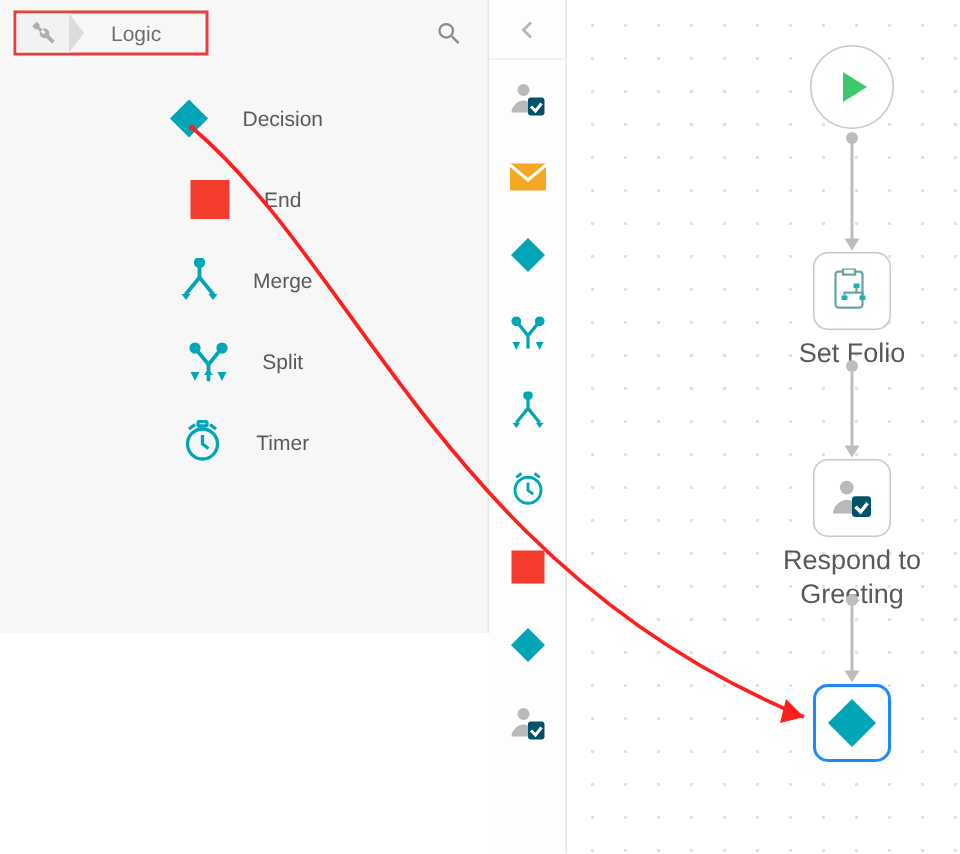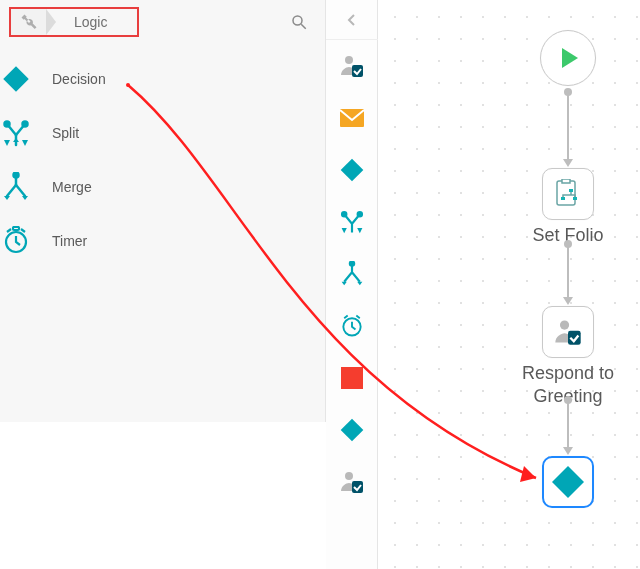--- a/index.html
+++ b/index.html
@@ -66,20 +66,21 @@
     position: absolute;
     left: 0; top: 52px;
     width: 100%;
   }
   .palette-item {
     display: flex;
     align-items: center;
     height: 54px;
     gap: 20px;
     cursor: grab;
+    justify-content: center;
   }
   .palette-item .icon {
     width: 32px; height: 32px;
     display:flex;align-items:center;justify-content:center;
   }
   .palette-item .lbl { color: #5a5a5a; }
   .strip {
     position: absolute;
     left: 326px; top: 0;
     width: 52px; height: 569px;
@@ -167,51 +168,59 @@
   </div>
 
   <div class="palette">
     <div class="palette-item">
       <span class="icon">
         <svg width="30" height="30" viewBox="0 0 30 30">
             <rect x="6" y="6" width="18" height="18" fill="#00a6b6" transform="rotate(45 15 15)"></rect>
           </svg>
       </span>
       <span class="lbl">Decision</span>
+    </div>
+    <div class="palette-item">
+      <span class="icon">
+        <svg width="28" height="28" viewBox="0 0 28 28">
+            <rect x="1" y="1" width="26" height="26" fill="#f53d2e"></rect>
+          </svg>
+      </span>
+      <span class="lbl">End</span>
+    </div>
+    <div class="palette-item">
+      <span class="icon">
+        <svg width="30" height="30" viewBox="0 0 30 30" stroke="#00a6b6" stroke-width="2.5" fill="none" stroke-linecap="round">
+            <path d="M15 3 v10"></path>
+            <path d="M15 13 L6 24"></path>
+            <path d="M15 13 L24 24"></path>
+            <circle cx="15" cy="3" r="2.5" fill="#00a6b6"></circle>
+            <polygon points="3,24 9,24 6,28" fill="#00a6b6" stroke="none"></polygon>
+            <polygon points="21,24 27,24 24,28" fill="#00a6b6" stroke="none"></polygon>
+          </svg>
+      </span>
+      <span class="lbl">Merge</span>
     </div>
     <div class="palette-item">
       <span class="icon">
         <svg width="30" height="30" viewBox="0 0 30 30" stroke="#00a6b6" stroke-width="2.5" fill="none" stroke-linecap="round">
             <path d="M15 27 v-10"></path>
             <path d="M15 17 L6 6"></path>
             <path d="M15 17 L24 6"></path>
             <circle cx="6" cy="6" r="2.5" fill="#00a6b6"></circle>
             <circle cx="24" cy="6" r="2.5" fill="#00a6b6"></circle>
             <polygon points="12,27 18,27 15,31" fill="#00a6b6" stroke="none" transform="translate(0,-3) rotate(180 15 27)"></polygon>
             <polygon points="3,22 6,28 9,22" fill="#00a6b6" stroke="none"></polygon>
             <polygon points="21,22 24,28 27,22" fill="#00a6b6" stroke="none"></polygon>
           </svg>
       </span>
       <span class="lbl">Split</span>
     </div>
     <div class="palette-item">
       <span class="icon">
-        <svg width="30" height="30" viewBox="0 0 30 30" stroke="#00a6b6" stroke-width="2.5" fill="none" stroke-linecap="round">
-            <path d="M15 3 v10"></path>
-            <path d="M15 13 L6 24"></path>
-            <path d="M15 13 L24 24"></path>
-            <circle cx="15" cy="3" r="2.5" fill="#00a6b6"></circle>
-            <polygon points="3,24 9,24 6,28" fill="#00a6b6" stroke="none"></polygon>
-            <polygon points="21,24 27,24 24,28" fill="#00a6b6" stroke="none"></polygon>
-          </svg>
-      </span>
-      <span class="lbl">Merge</span>
-    </div>
-    <div class="palette-item">
-      <span class="icon">
         <svg width="30" height="30" viewBox="0 0 30 30" stroke="#00a6b6" stroke-width="2.2" fill="none">
             <circle cx="15" cy="16" r="10"></circle>
             <path d="M15 10 v6 l4 3"></path>
             <path d="M10 3 l-4 3 M20 3 l4 3"></path>
             <rect x="12" y="1" width="6" height="3" rx="1"></rect>
           </svg>
       </span>
       <span class="lbl">Timer</span>
     </div>
   </div>

